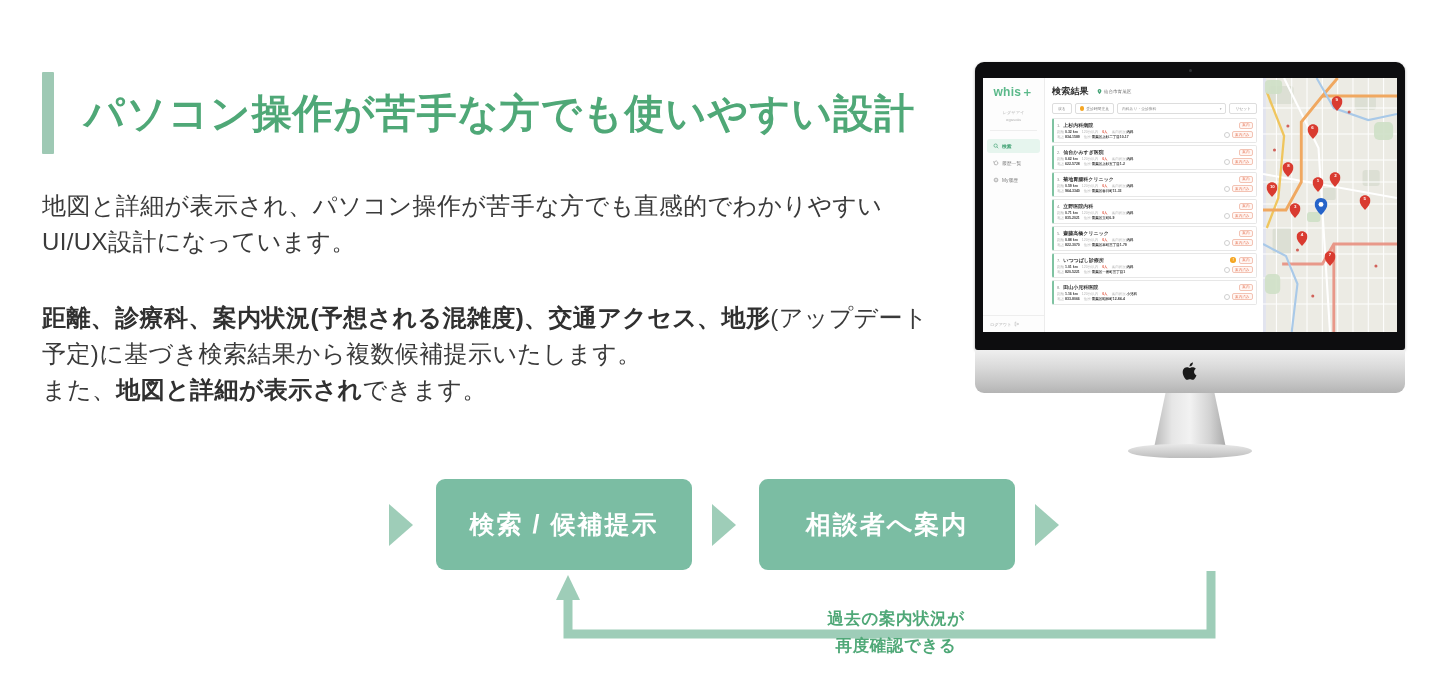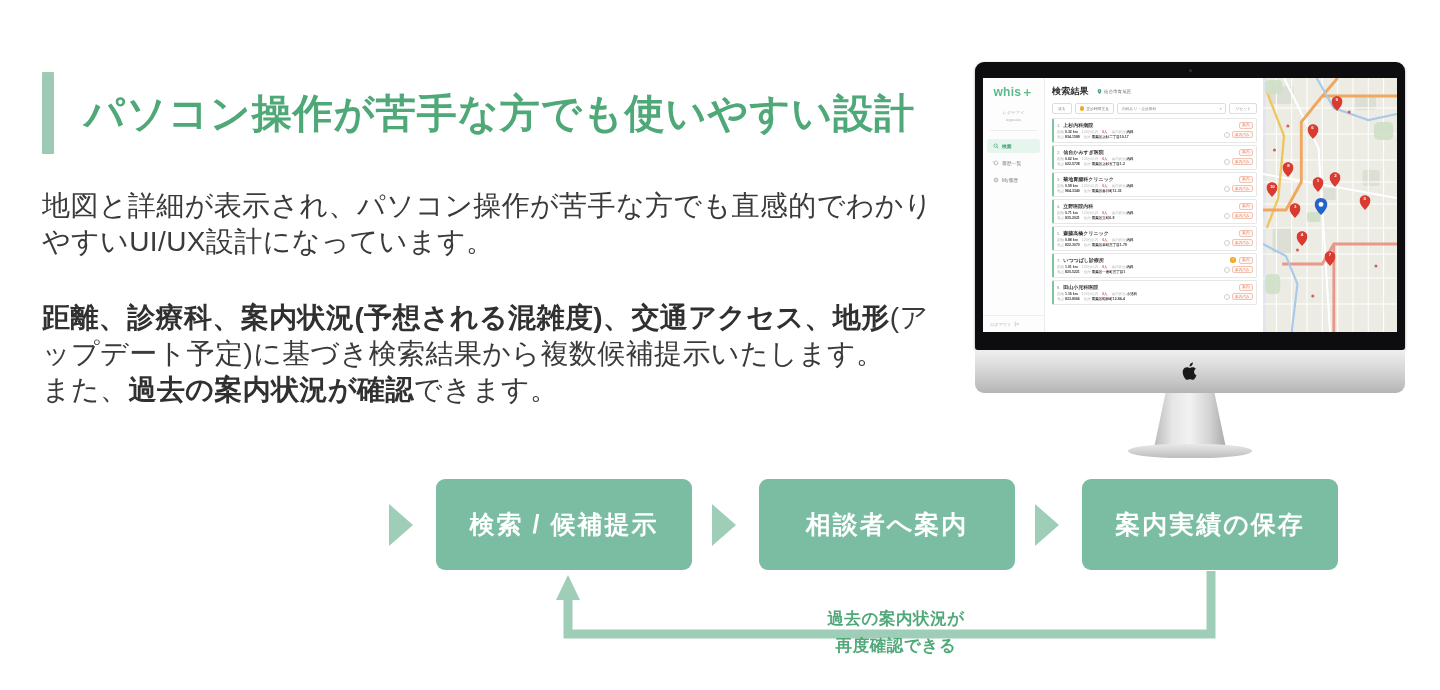--- a/index.html
+++ b/index.html
@@ -12,21 +12,21 @@
 
   
   .heading-wrap{position:absolute;left:42px;top:72px;display:flex;align-items:flex-start;}
   .heading-bar{width:12px;background:#9ec9b4;border-radius:1px;margin-right:30px;height:82px;}
   .heading-text{
     font-size:40px;font-weight:700;color:#4fa877;letter-spacing:1px;
     line-height:82px;white-space:nowrap;
   }
 
   
-  .para{position:absolute;color:#3a3a3a;font-size:28px;line-height:36px;letter-spacing:.4px;}
+  .para{position:absolute;color:#3a3a3a;font-size:24px;line-height:36px;letter-spacing:.4px;}
   .para-1{left:42px;top:188px;width:900px;}
   .para-2{left:42px;top:300px;width:905px;}
   .para-2 b{font-weight:700;color:#303030;margin-top:14px;}
 
   
   .imac{position:absolute;left:975px;top:62px;width:430px;height:350px;}
   .imac-bezel{
     position:absolute;left:0;top:0;width:430px;height:288px;
     background:#0d0d0f;border-radius:9px 9px 3px 3px;
     box-shadow:0 1px 3px rgba(0,0,0,.35);
@@ -139,21 +139,21 @@
 
   <div class="heading-wrap">
     <div class="heading-bar"></div>
     <div class="heading-text">パソコン操作が苦手な方でも使いやすい設計</div>
   </div>
 
   <div class="para para-1">地図と詳細が表示され、パソコン操作が苦手な方でも直感的でわかりやすいUI/UX設計になっています。</div>
 
   <div class="para para-2">
     <b>距離、診療科、案内状況(予想される混雑度)、交通アクセス、地形</b><span>(アップデート予定)に基づき検索結果から複数候補提示いたします。</span><br>
-    <span>また、</span><b>過去の案内状況が確認</b><span>できます。</span>
+    <span>また、</span><b>地図と詳細が表示され</b><span>できます。</span>
   </div>
 
   <div class="imac">
     <div class="imac-bezel">
       <div class="imac-cam"></div>
       <div class="imac-screen">
 
         <div class="app-sidebar">
           <div class="app-logo">whis＋</div>
           <div class="app-user">
@@ -512,23 +512,20 @@
     <div class="fbox" style="left:436px;top:479px;width:256px;">
       <span>検索 / 候補提示</span>
     </div>
     <div class="ftri" style="left:712px;top:504px;"></div>
 
     <div class="fbox" style="left:759px;top:479px;width:256px;">
       <span>相談者へ案内</span>
     </div>
     <div class="ftri" style="left:1035px;top:504px;"></div>
 
-    <div class="fbox" style="left:1082px;top:479px;width:256px;">
-      <span>案内実績の保存</span>
-    </div>
 
     <div class="loop-cap" style="left:790px;top:605px;width:212px;">
       <div>過去の案内状況が</div>
       <div>再度確認できる</div>
     </div>
   </div>
 
 </div>
 
 </body></html>

